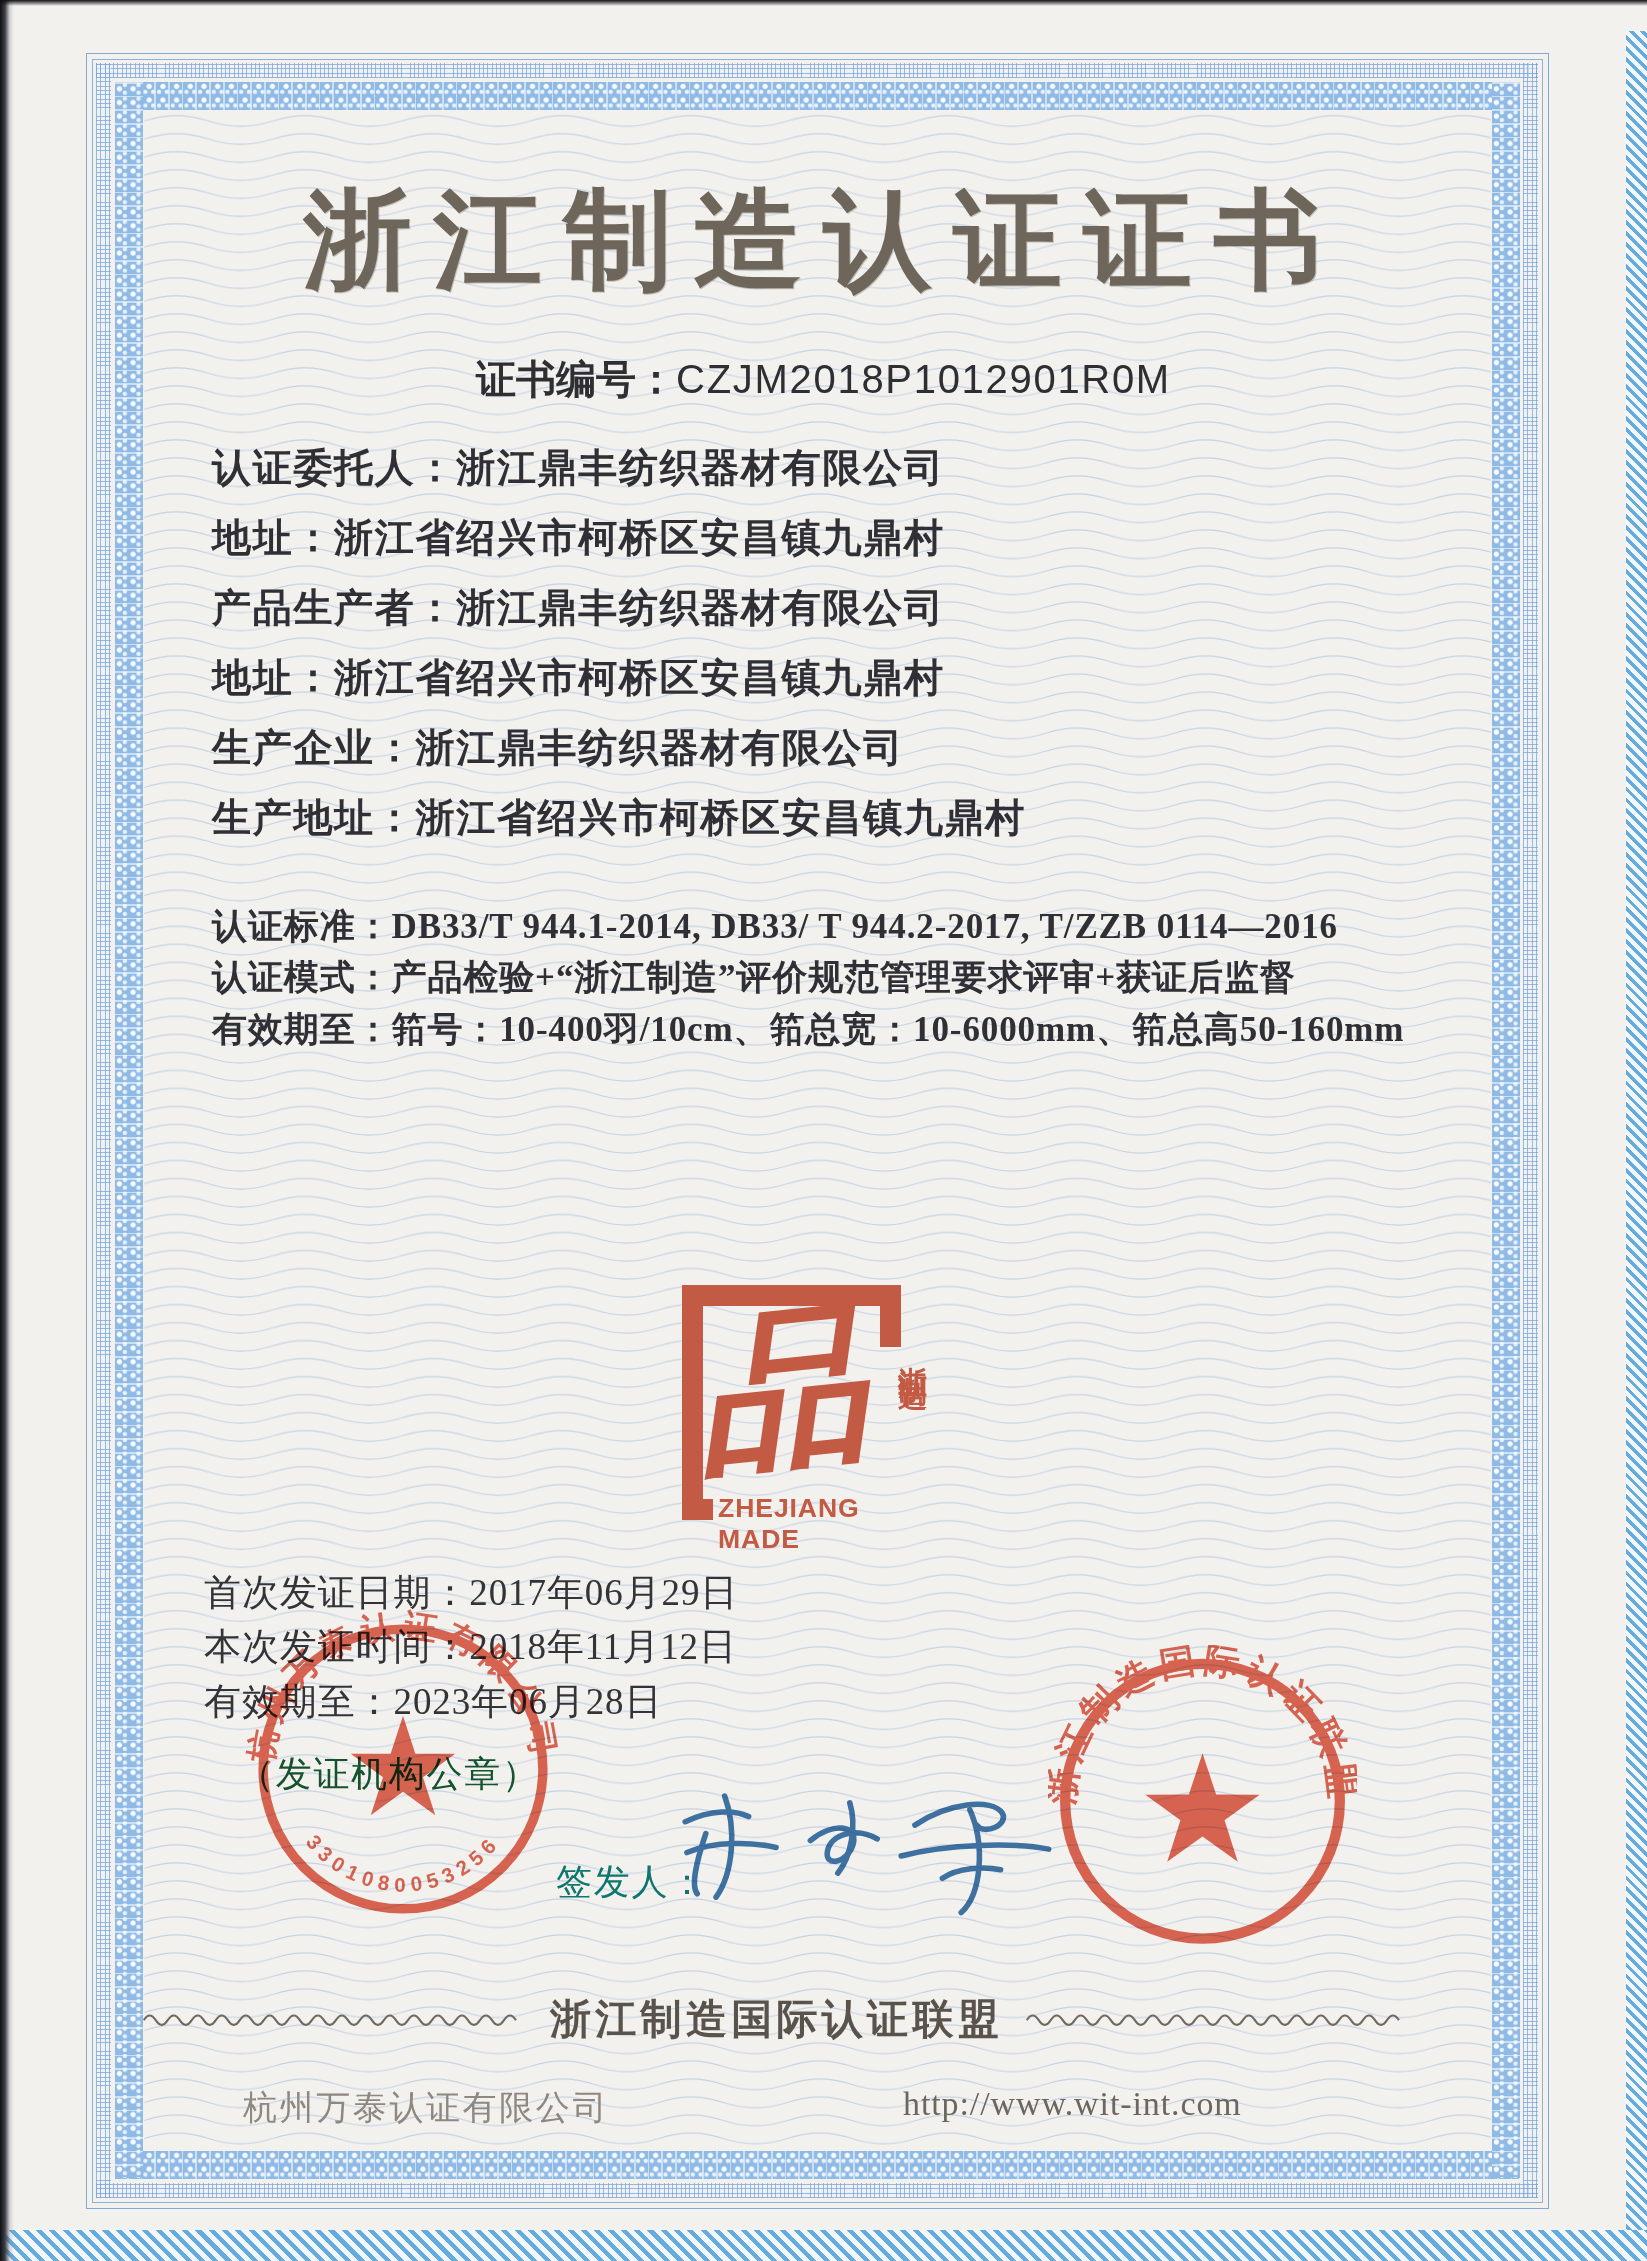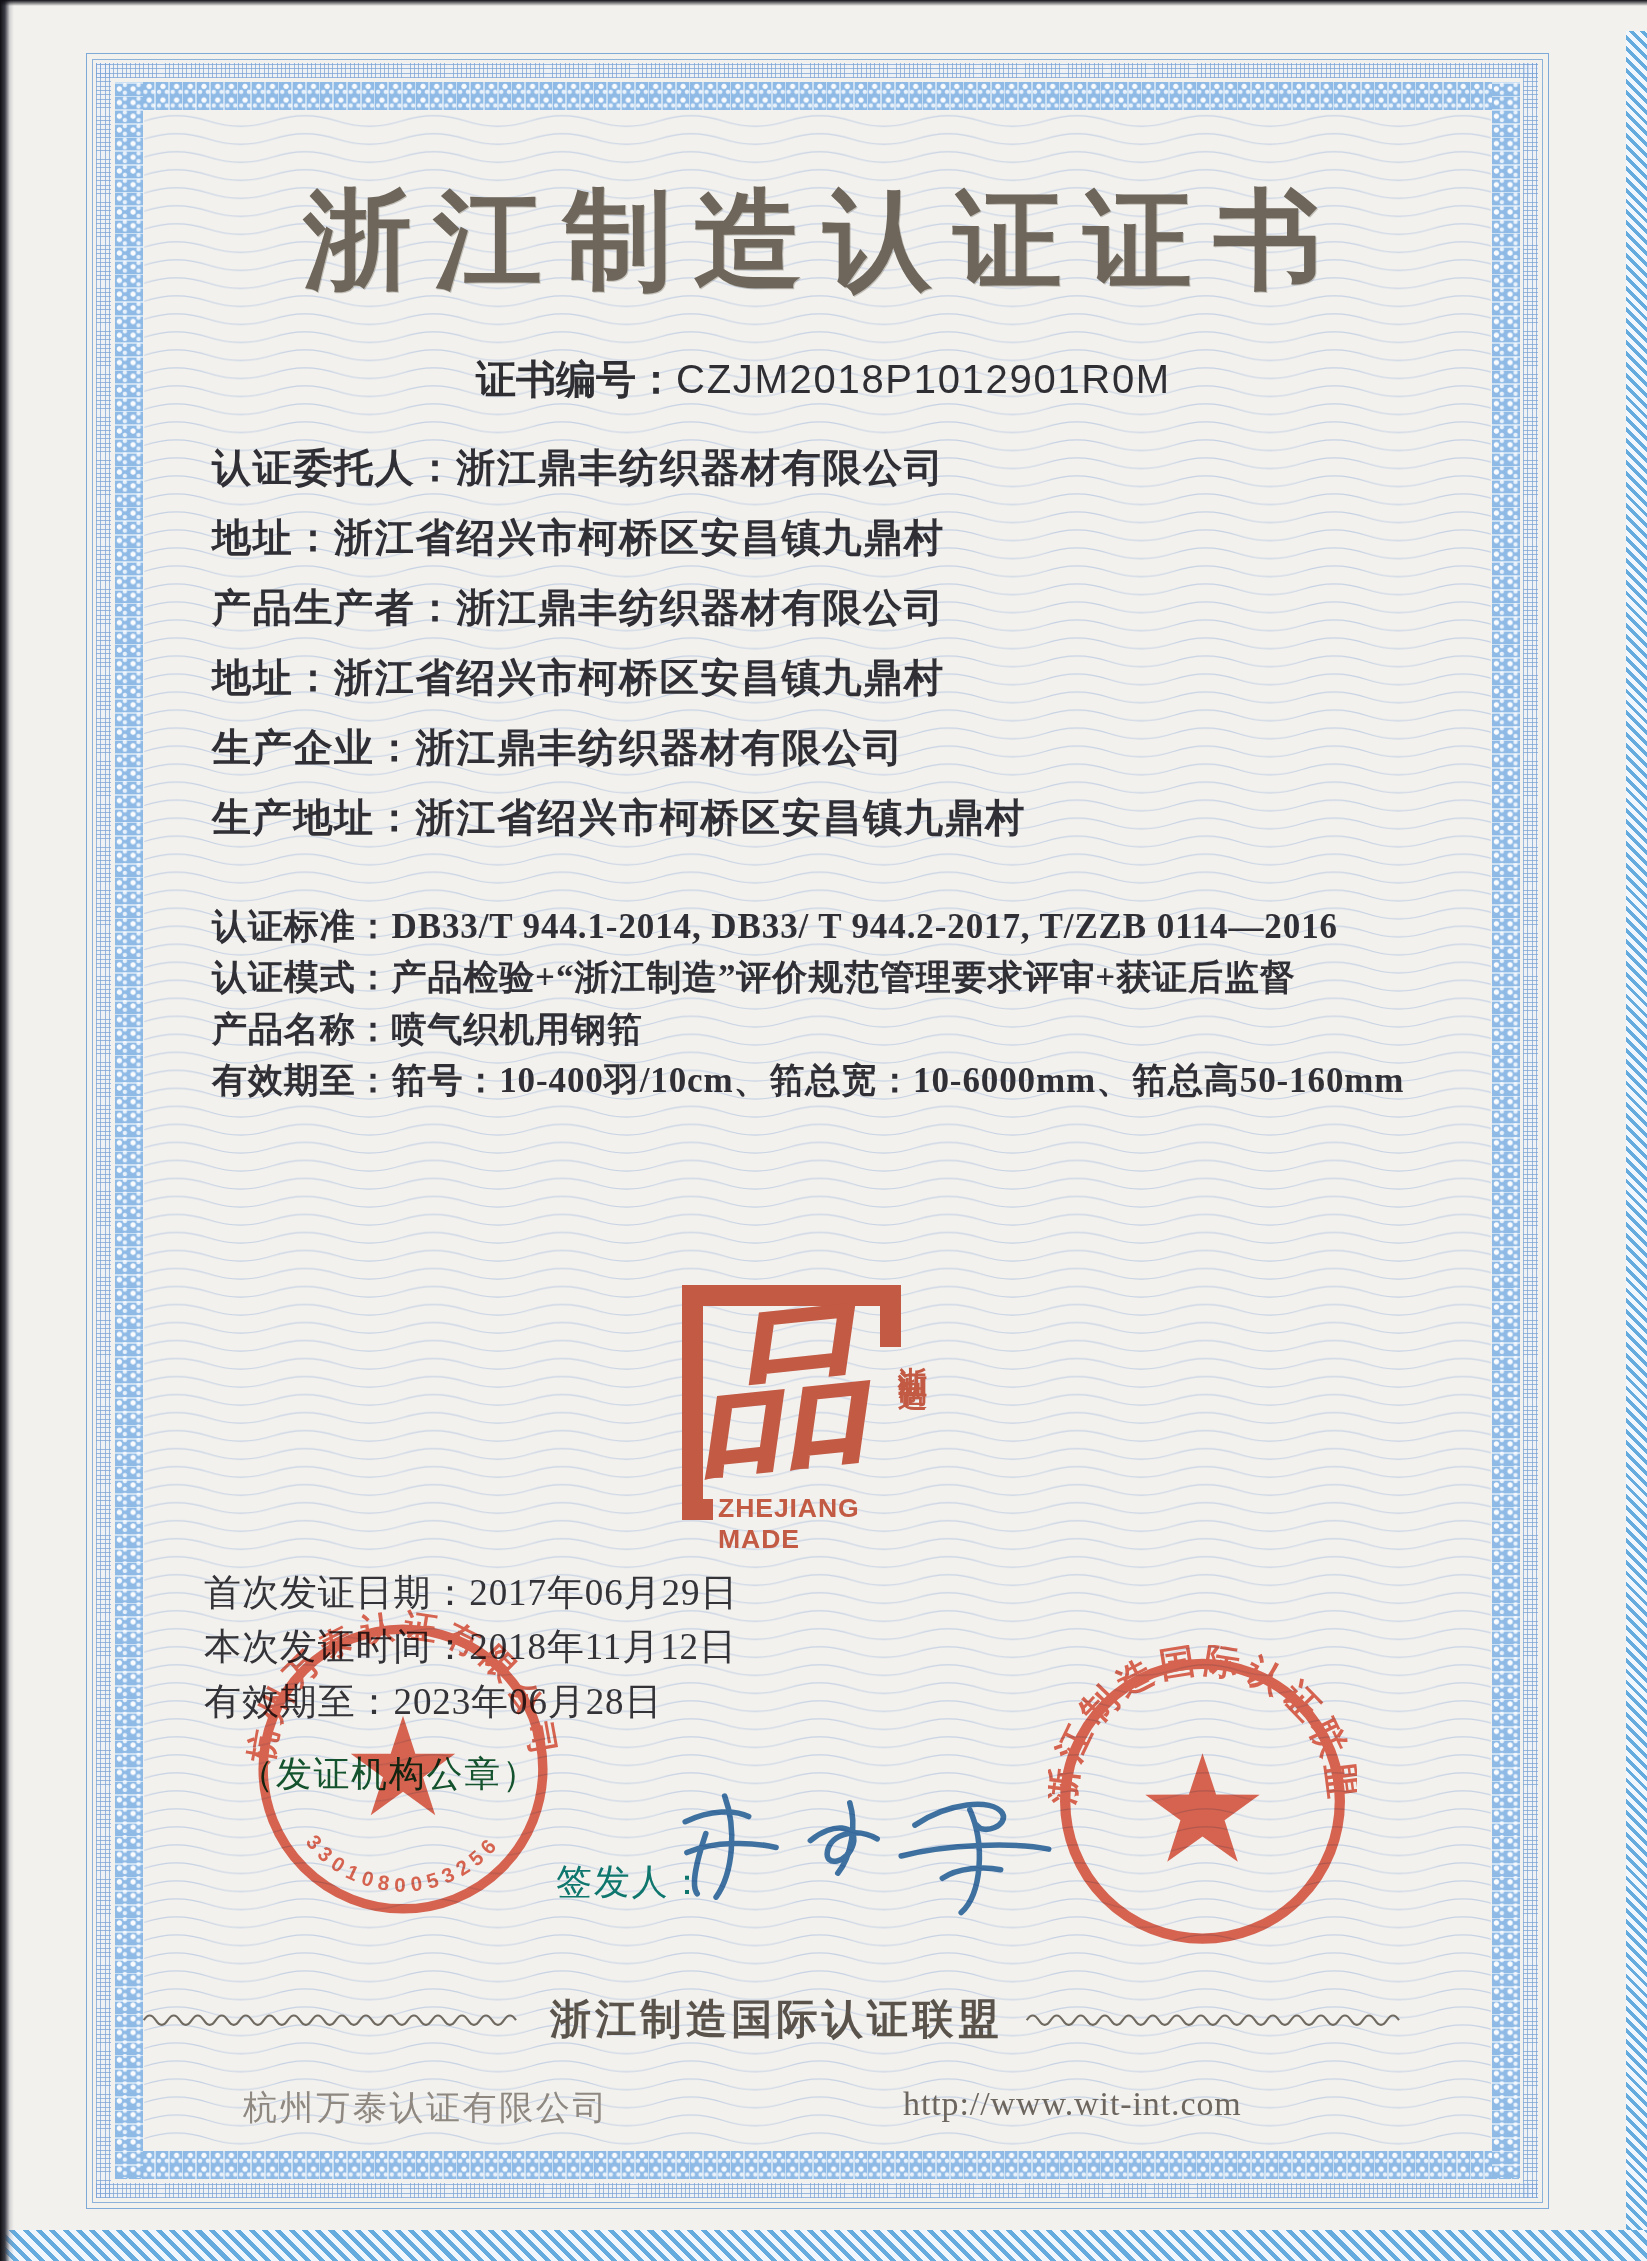--- a/index.html
+++ b/index.html
@@ -139,21 +139,20 @@
     <div class="row"><span>地址：</span><span>浙江省绍兴市柯桥区安昌镇九鼎村</span></div>
     <div class="row"><span>产品生产者：</span><span>浙江鼎丰纺织器材有限公司</span></div>
     <div class="row"><span>地址：</span><span>浙江省绍兴市柯桥区安昌镇九鼎村</span></div>
     <div class="row"><span>生产企业：</span><span>浙江鼎丰纺织器材有限公司</span></div>
     <div class="row"><span>生产地址：</span><span>浙江省绍兴市柯桥区安昌镇九鼎村</span></div>
   </div>
 
   <div class="specs">
     <div class="row"><span>认证标准：</span><span>DB33/T 944.1-2014, DB33/ T 944.2-2017, T/ZZB 0114—2016</span></div>
     <div class="row"><span>认证模式：</span><span>产品检验+“浙江制造”评价规范管理要求评审+获证后监督</span></div>
-    <div class="row"><span>产品名称：</span><span>喷气织机用钢筘</span></div>
     <div class="row"><span>有效期至：</span><span>筘号：10-400羽/10cm、筘总宽：10-6000mm、筘总高50-160mm</span></div>
   </div>
 
 
   <div class="logo">
     <div class="bar bar-top"></div>
     <div class="bar bar-left"></div>
     <div class="bar bar-rstub"></div>
     <div class="bar bar-bstub"></div>
     <div class="mark">品</div>

